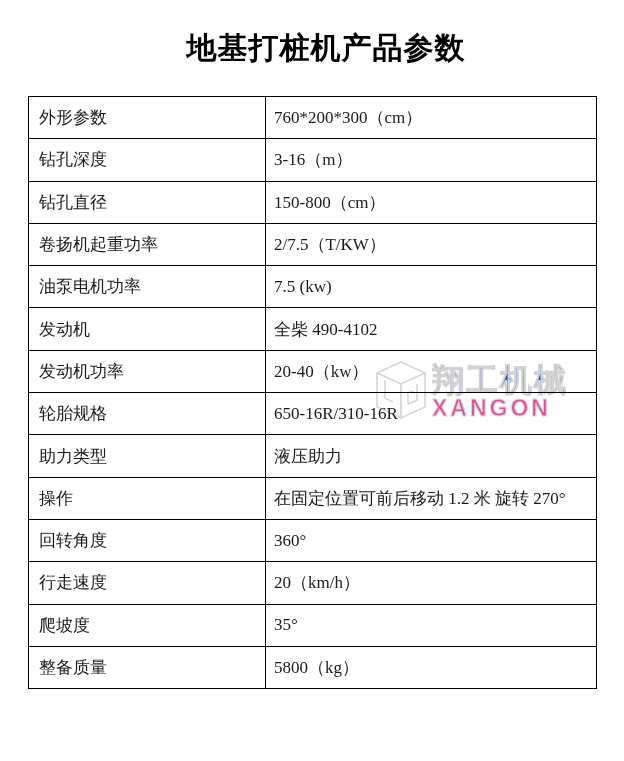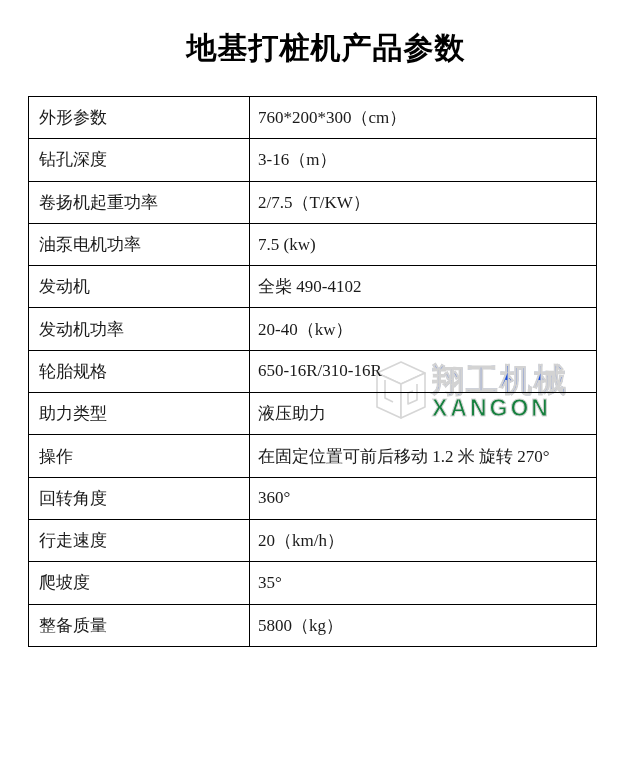--- a/index.html
+++ b/index.html
@@ -54,21 +54,21 @@
     color: #1d4ed8;
     -webkit-text-stroke: 1px #d3d3d3;
     white-space: nowrap;
   }
   .wm-en {
     font-family: "Liberation Sans", "DejaVu Sans", sans-serif;
     font-size: 23px;
     font-weight: bold;
     letter-spacing: 3px;
     margin-top: 1px;
-    color: #15803d;
+    color: #ec4899;
     -webkit-text-stroke: 1px #d6d6d6;
     white-space: nowrap;
   }
   table.spec-table {
     position: relative;
     z-index: 1;
     border-collapse: collapse;
     table-layout: fixed;
     width: 569px;
   }
@@ -76,21 +76,21 @@
     border: 1px solid #000000;
     height: 41.3px;
     font-size: 17px;
     vertical-align: middle;
     background: transparent;
     white-space: nowrap;
     overflow: hidden;
   }
   td.cell-label {
     width: 206px;
-    padding: 0 4px 0 10px;
+    padding: 0 20px 0 10px;
   }
   td.cell-value {
     padding: 0 4px 0 8px;
   }
 </style>
 </head>
 <body>
 
 <h1 class="page-title">地基打桩机产品参数</h1>
 
@@ -116,20 +116,24 @@
 
   <table class="spec-table">
     <tbody id="spec-tbody">
         <tr>
           <td class="cell-label">外形参数</td>
           <td class="cell-value">760*200*300（cm）</td>
         </tr>
         <tr>
           <td class="cell-label">钻孔深度</td>
           <td class="cell-value">3-16（m）</td>
+        </tr>
+        <tr>
+          <td class="cell-label">钻孔直径</td>
+          <td class="cell-value">150-800（cm）</td>
         </tr>
         <tr>
           <td class="cell-label">卷扬机起重功率</td>
           <td class="cell-value">2/7.5（T/KW）</td>
         </tr>
         <tr>
           <td class="cell-label">油泵电机功率</td>
           <td class="cell-value">7.5 (kw)</td>
         </tr>
         <tr>

